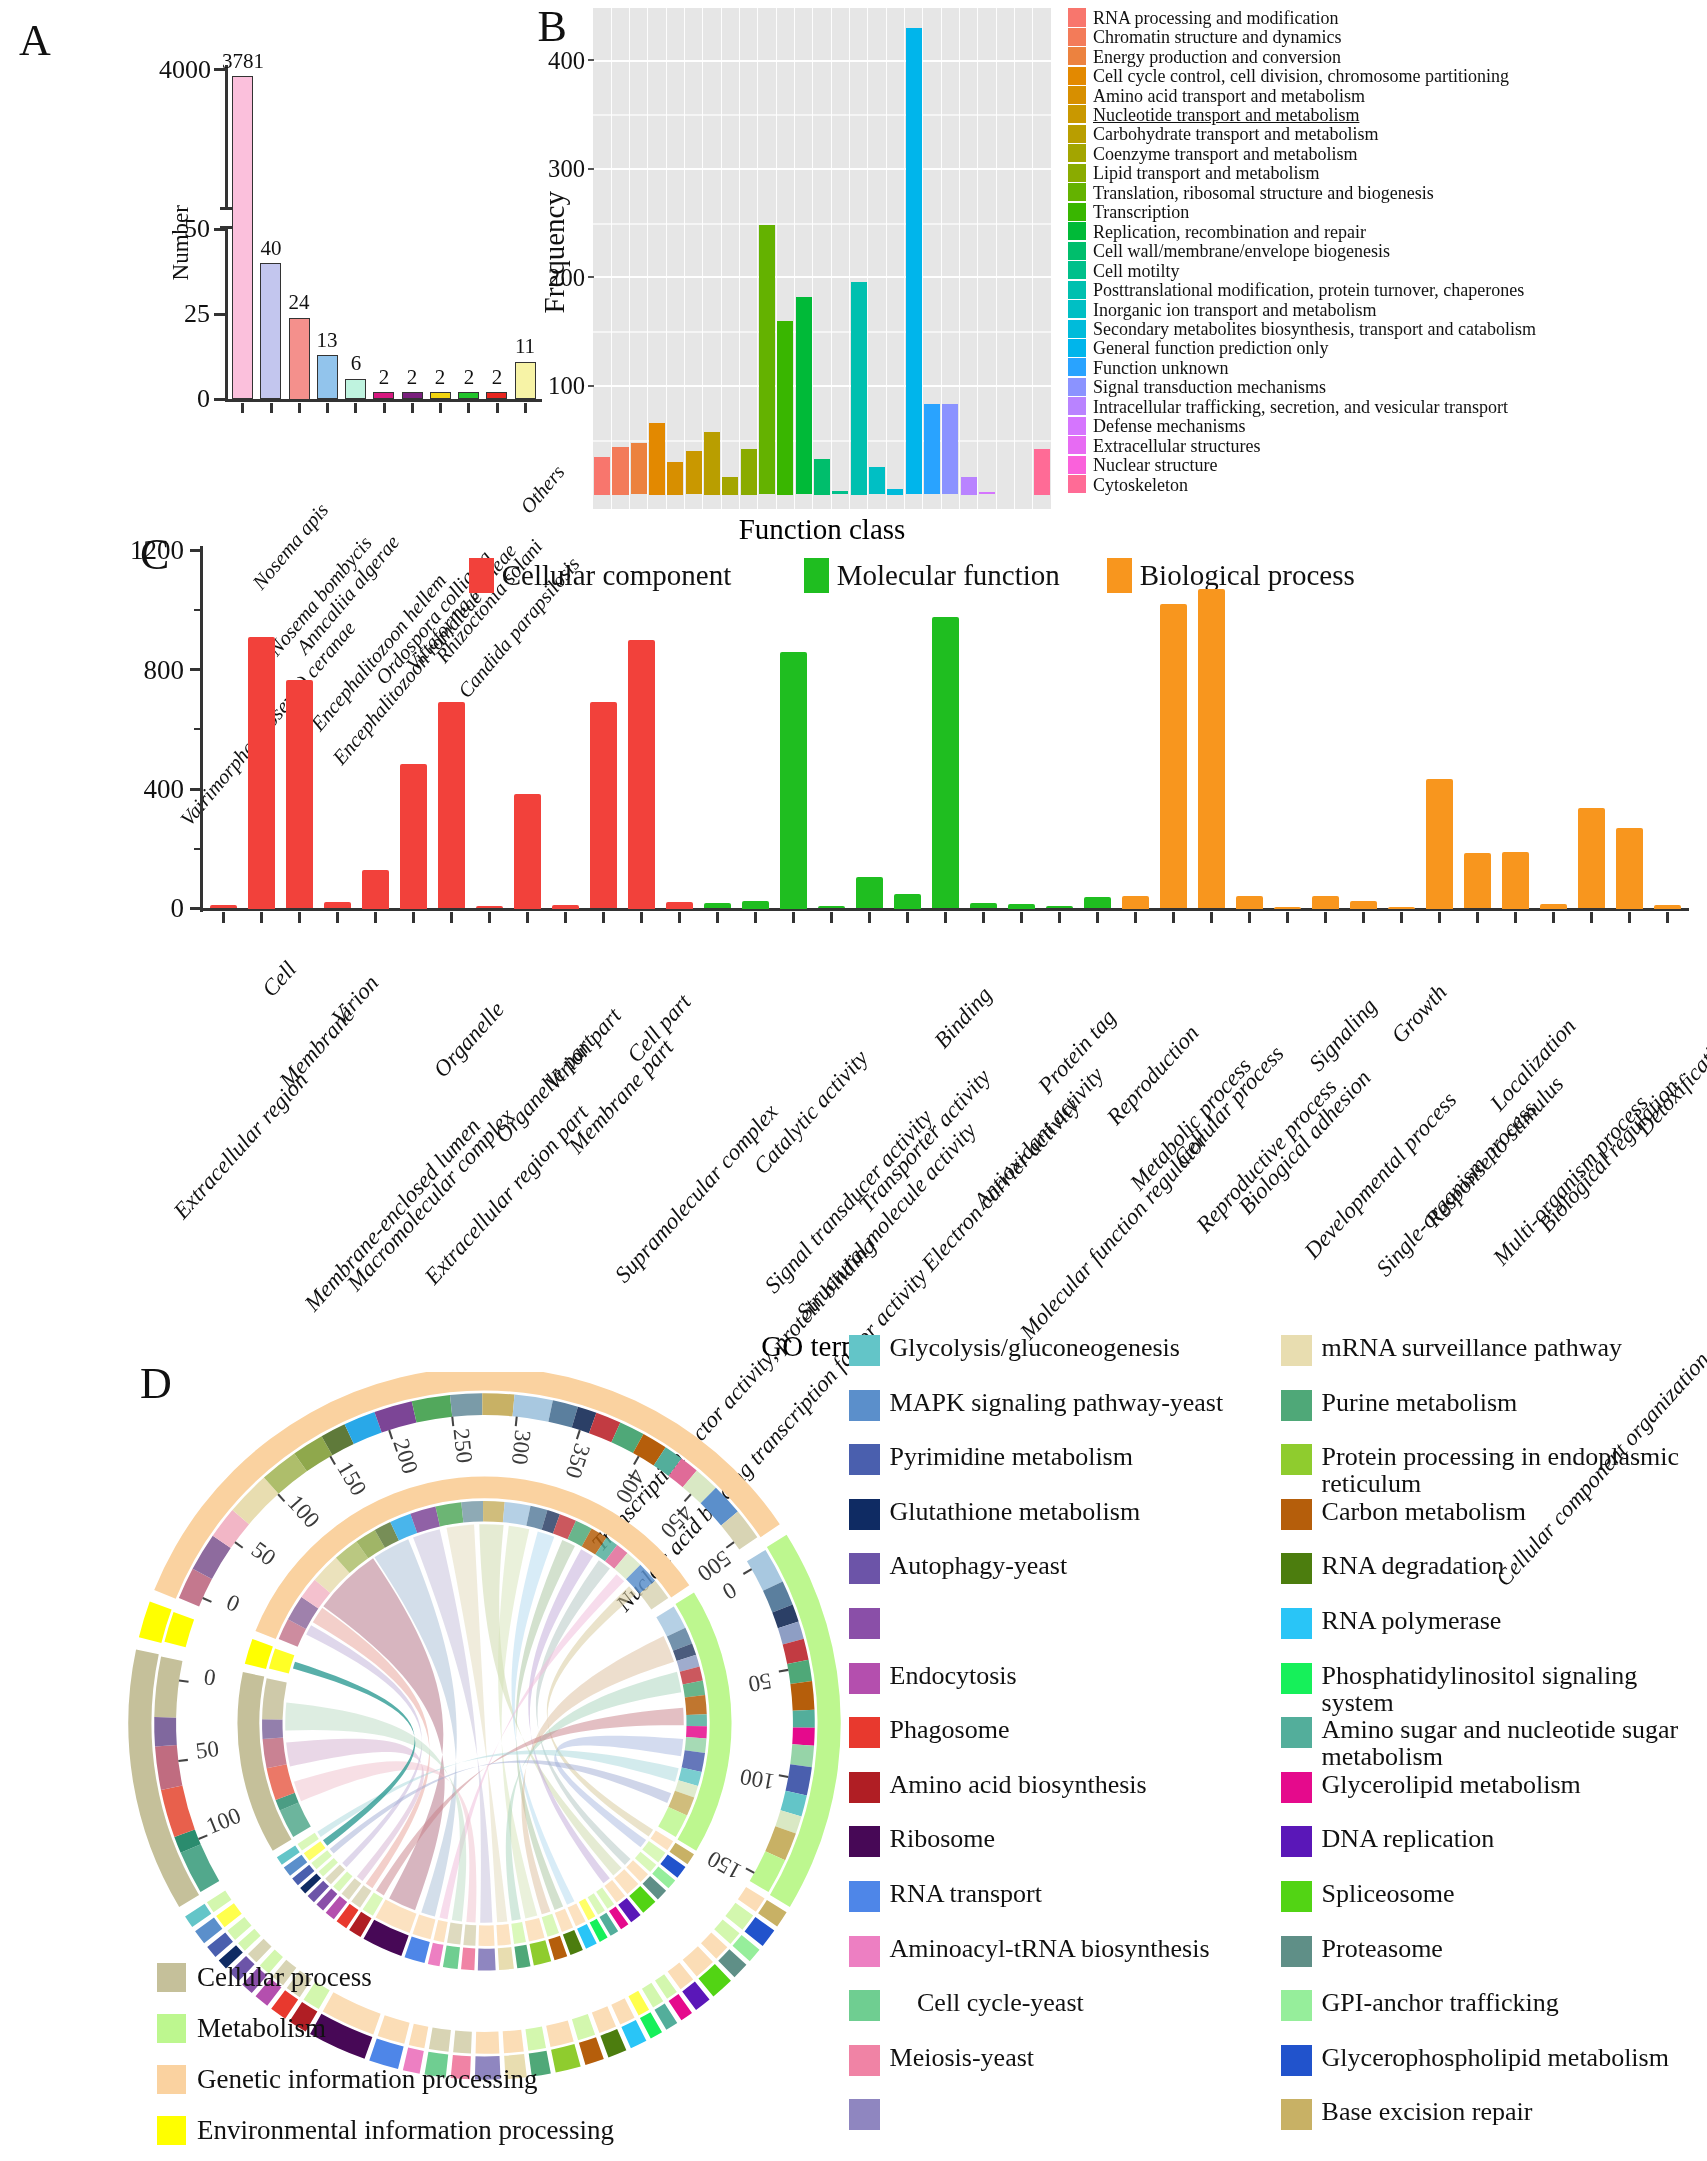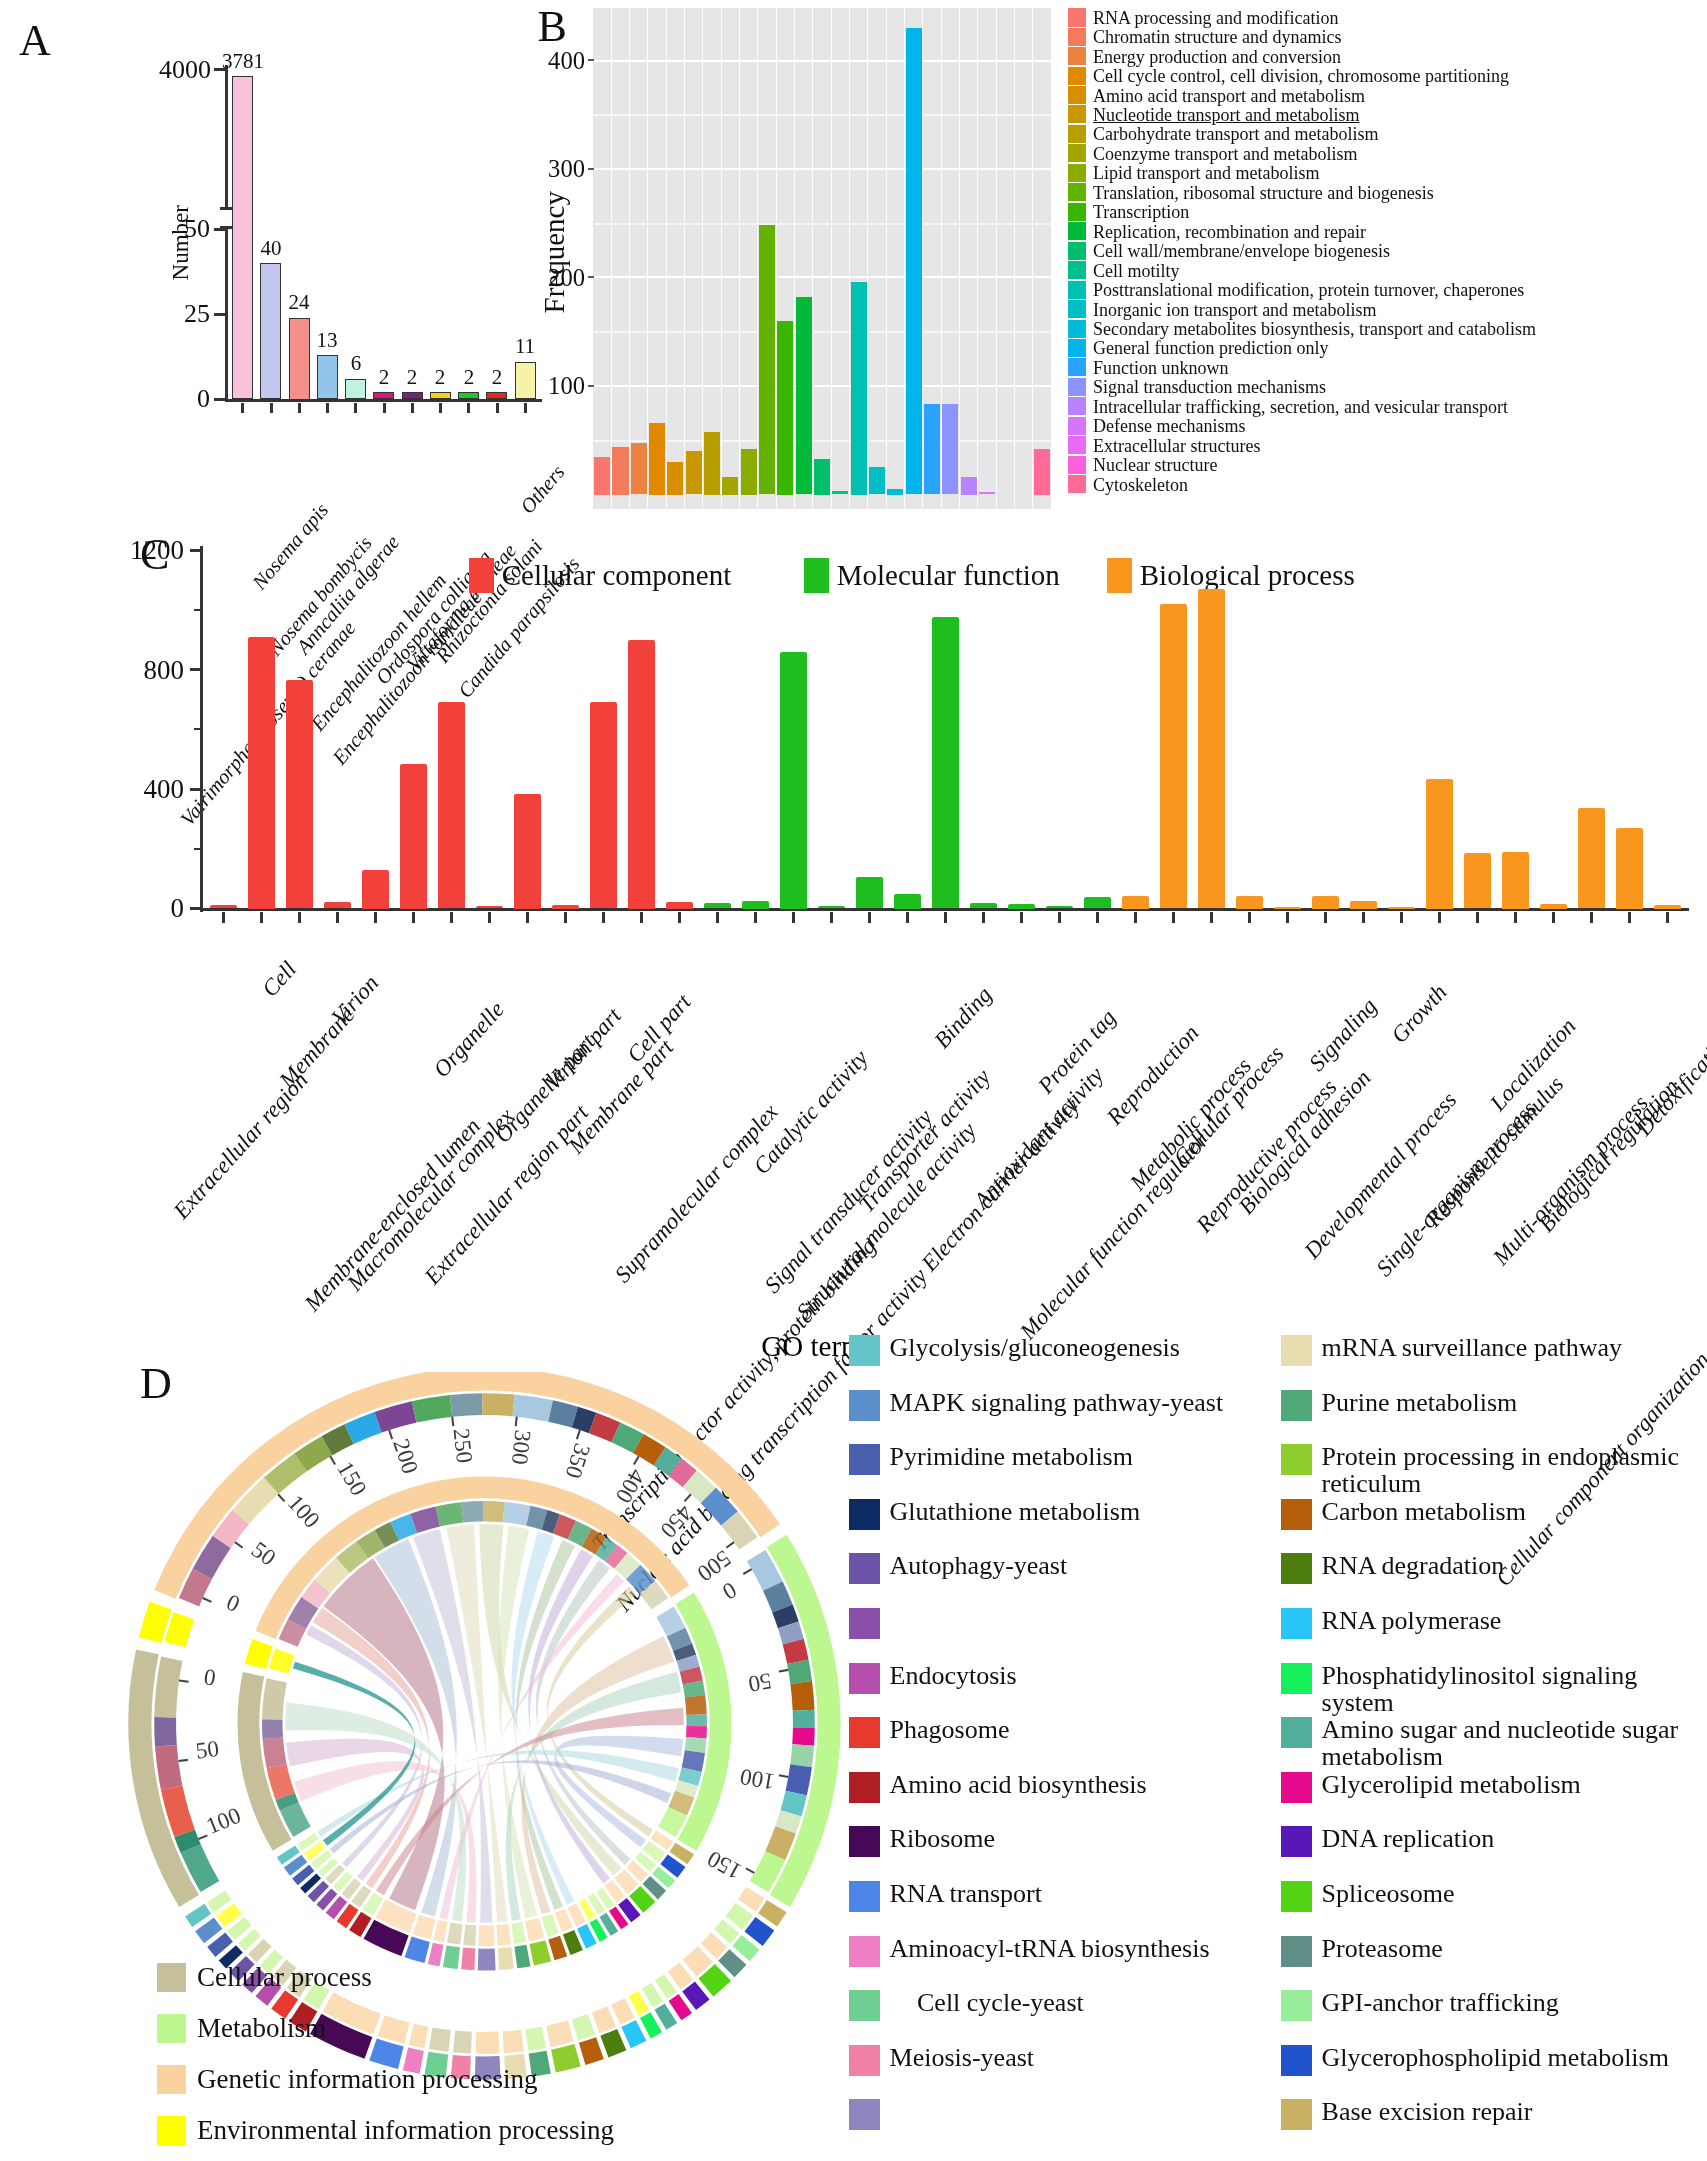--- a/index.html
+++ b/index.html
@@ -148,20 +148,21 @@
         <div class="bar" style="left: 276px; top: 459px; width: 16.3px; height: 27px; background: rgb(0, 191, 196);"></div>
         <div class="bar" style="left: 294px; top: 481px; width: 16.3px; height: 5.4px; background: rgb(0, 187, 218);"></div>
         <div class="bar" style="left: 313px; top: 20px; width: 16.3px; height: 466px; background: rgb(0, 181, 235);"></div>
         <div class="bar" style="left: 331px; top: 396px; width: 16.3px; height: 90px; background: rgb(41, 163, 255);"></div>
         <div class="bar" style="left: 349px; top: 396px; width: 16.3px; height: 90px; background: rgb(139, 147, 255);"></div>
         <div class="bar" style="left: 368px; top: 469px; width: 16.3px; height: 17.4px; background: rgb(185, 131, 255);"></div>
         <div class="bar" style="left: 386px; top: 484px; width: 16.3px; height: 2.2px; background: rgb(213, 117, 254);"></div>
         <div class="bar" style="left: 441px; top: 441px; width: 16.3px; height: 46px; background: rgb(255, 107, 150);"></div>
       </div>
     <div class="vlabel" style="left:5.5px;top:191px;font-size:29px;">Frequency</div>
+    <div class="abs" style="left:61px;top:513px;width:458px;text-align:center;font-size:29px;">Function class</div>
     <div id="b-ticks">
         <div class="ticklab" style="left: 0px; top: 386px; width: 53px; font-size: 24.6px;">100</div>
         <div class="axis-line" style="left: 56px; top: 385px; width: 5.5px; height: 2px; background: rgb(85, 85, 85);"></div>
         <div class="ticklab" style="left: 0px; top: 278px; width: 53px; font-size: 24.6px;">200</div>
         <div class="axis-line" style="left: 56px; top: 276px; width: 5.5px; height: 2px; background: rgb(85, 85, 85);"></div>
         <div class="ticklab" style="left: 0px; top: 169px; width: 53px; font-size: 24.6px;">300</div>
         <div class="axis-line" style="left: 56px; top: 168px; width: 5.5px; height: 2px; background: rgb(85, 85, 85);"></div>
         <div class="ticklab" style="left: 0px; top: 61px; width: 53px; font-size: 24.6px;">400</div>
         <div class="axis-line" style="left: 56px; top: 59px; width: 5.5px; height: 2px; background: rgb(85, 85, 85);"></div>
       </div>

